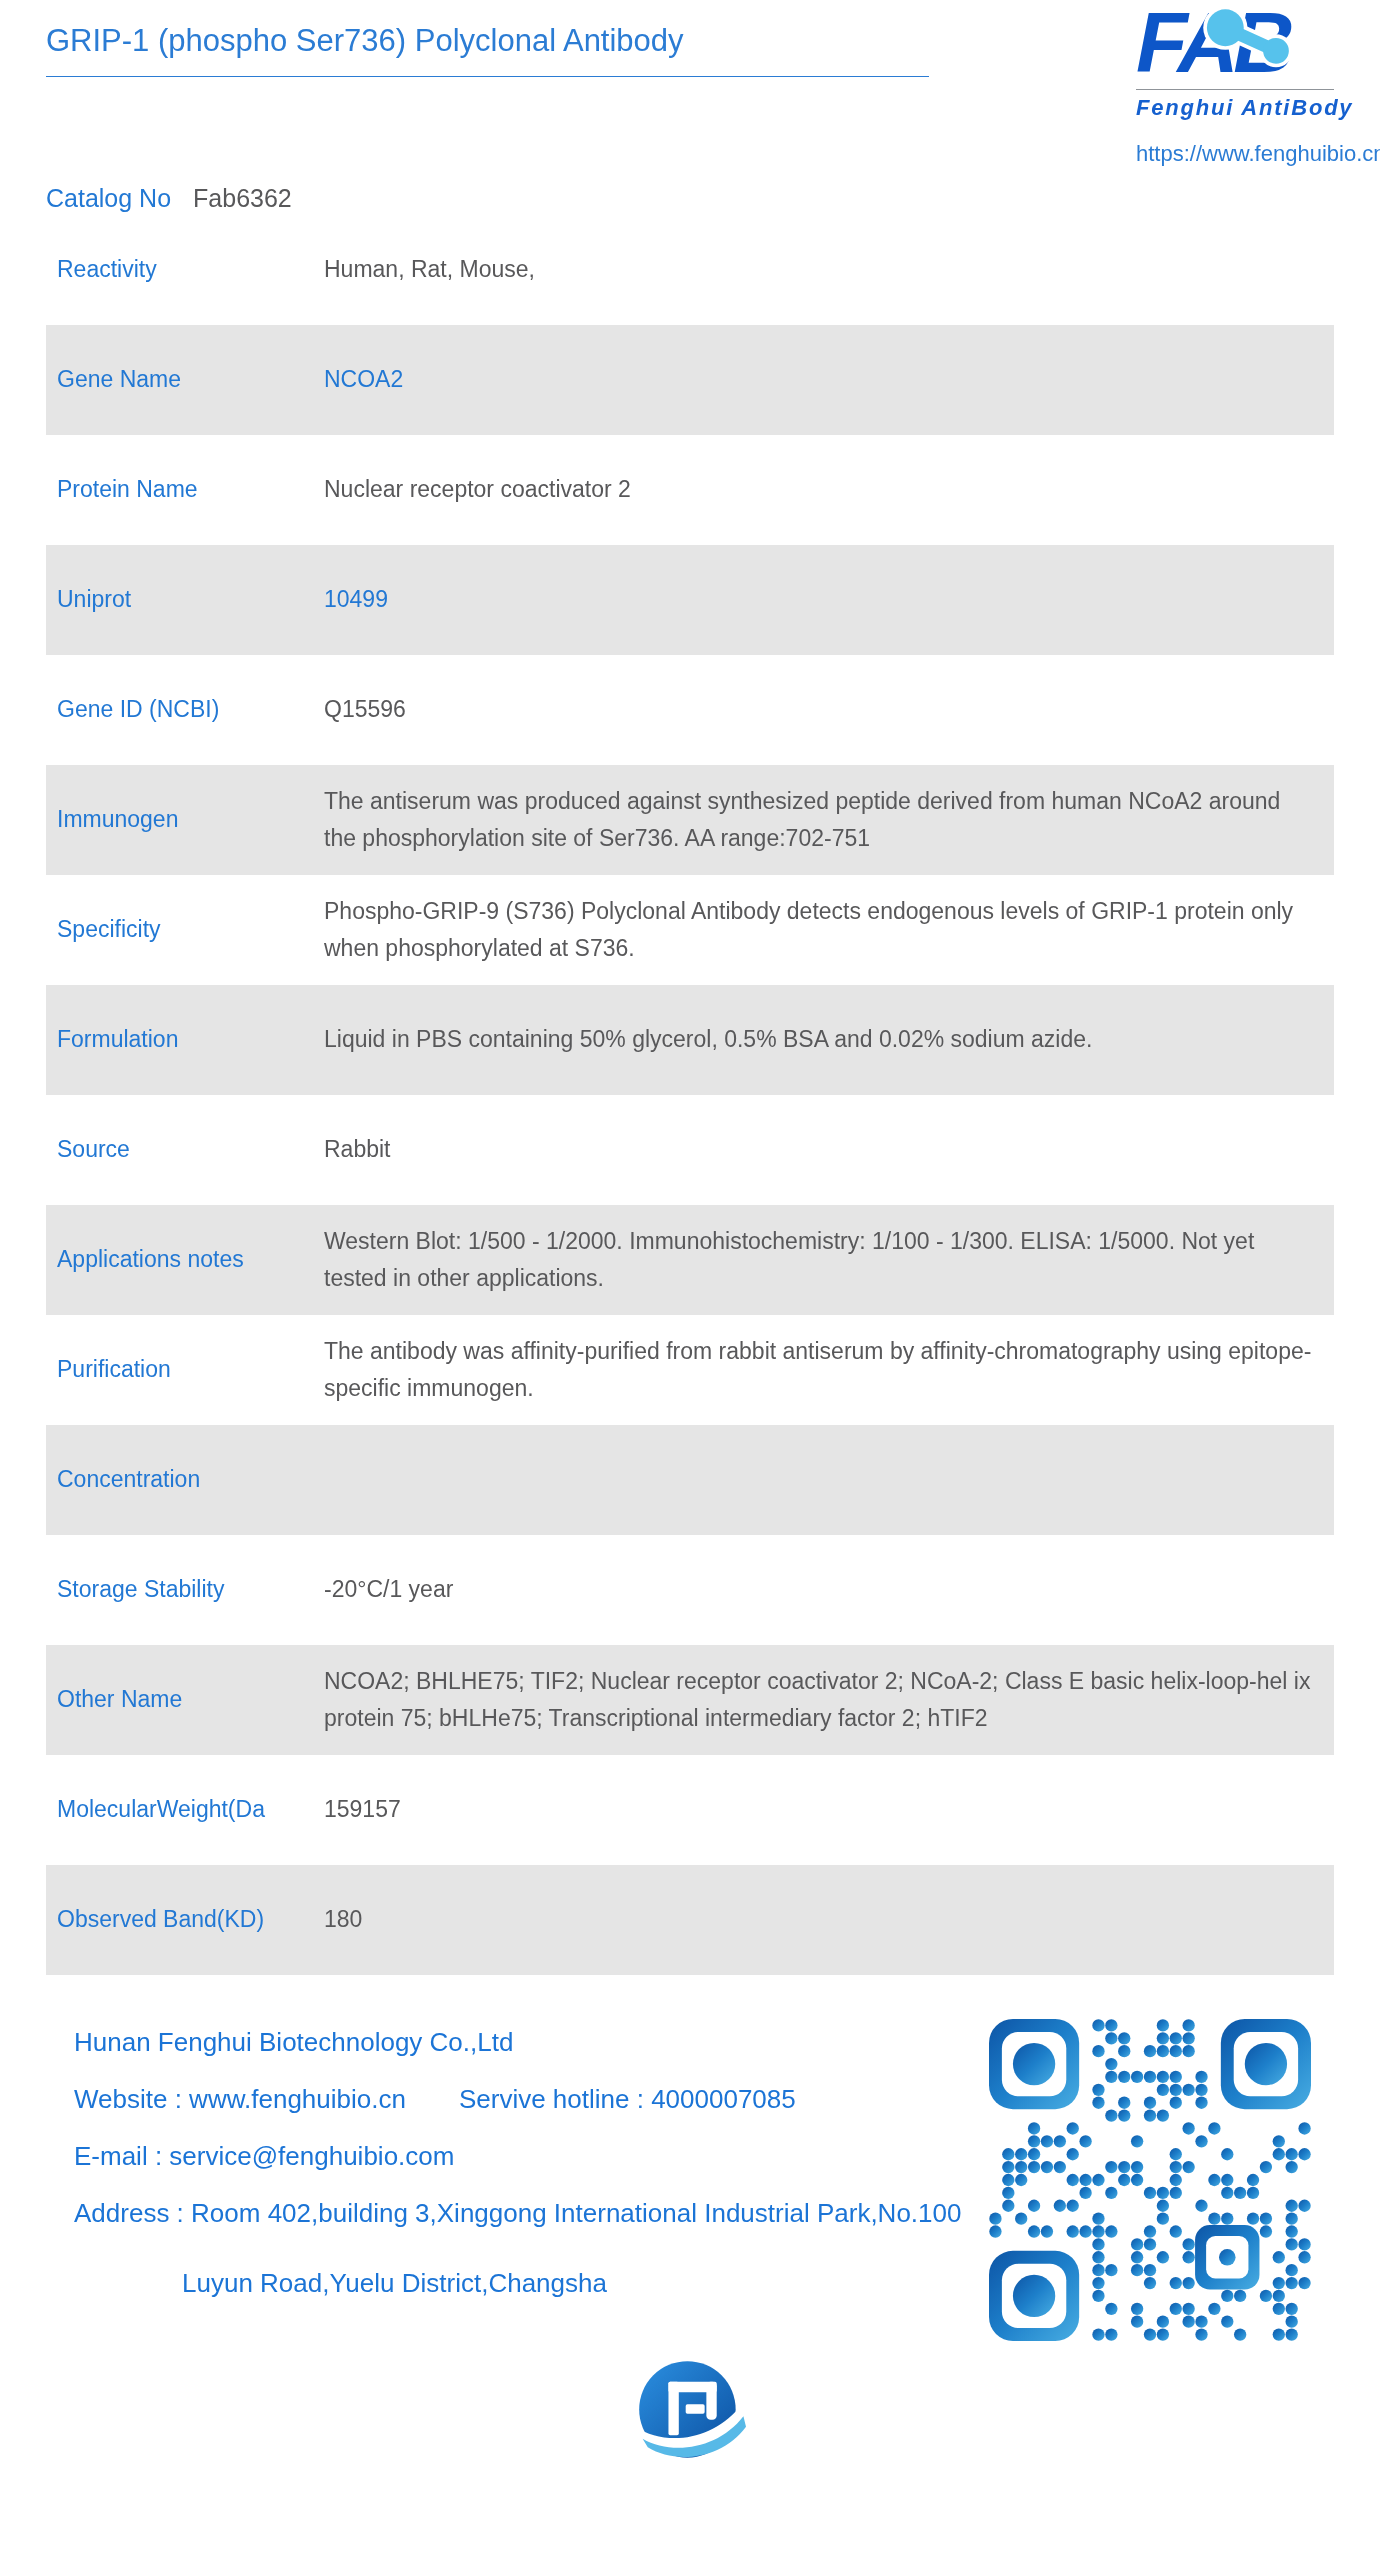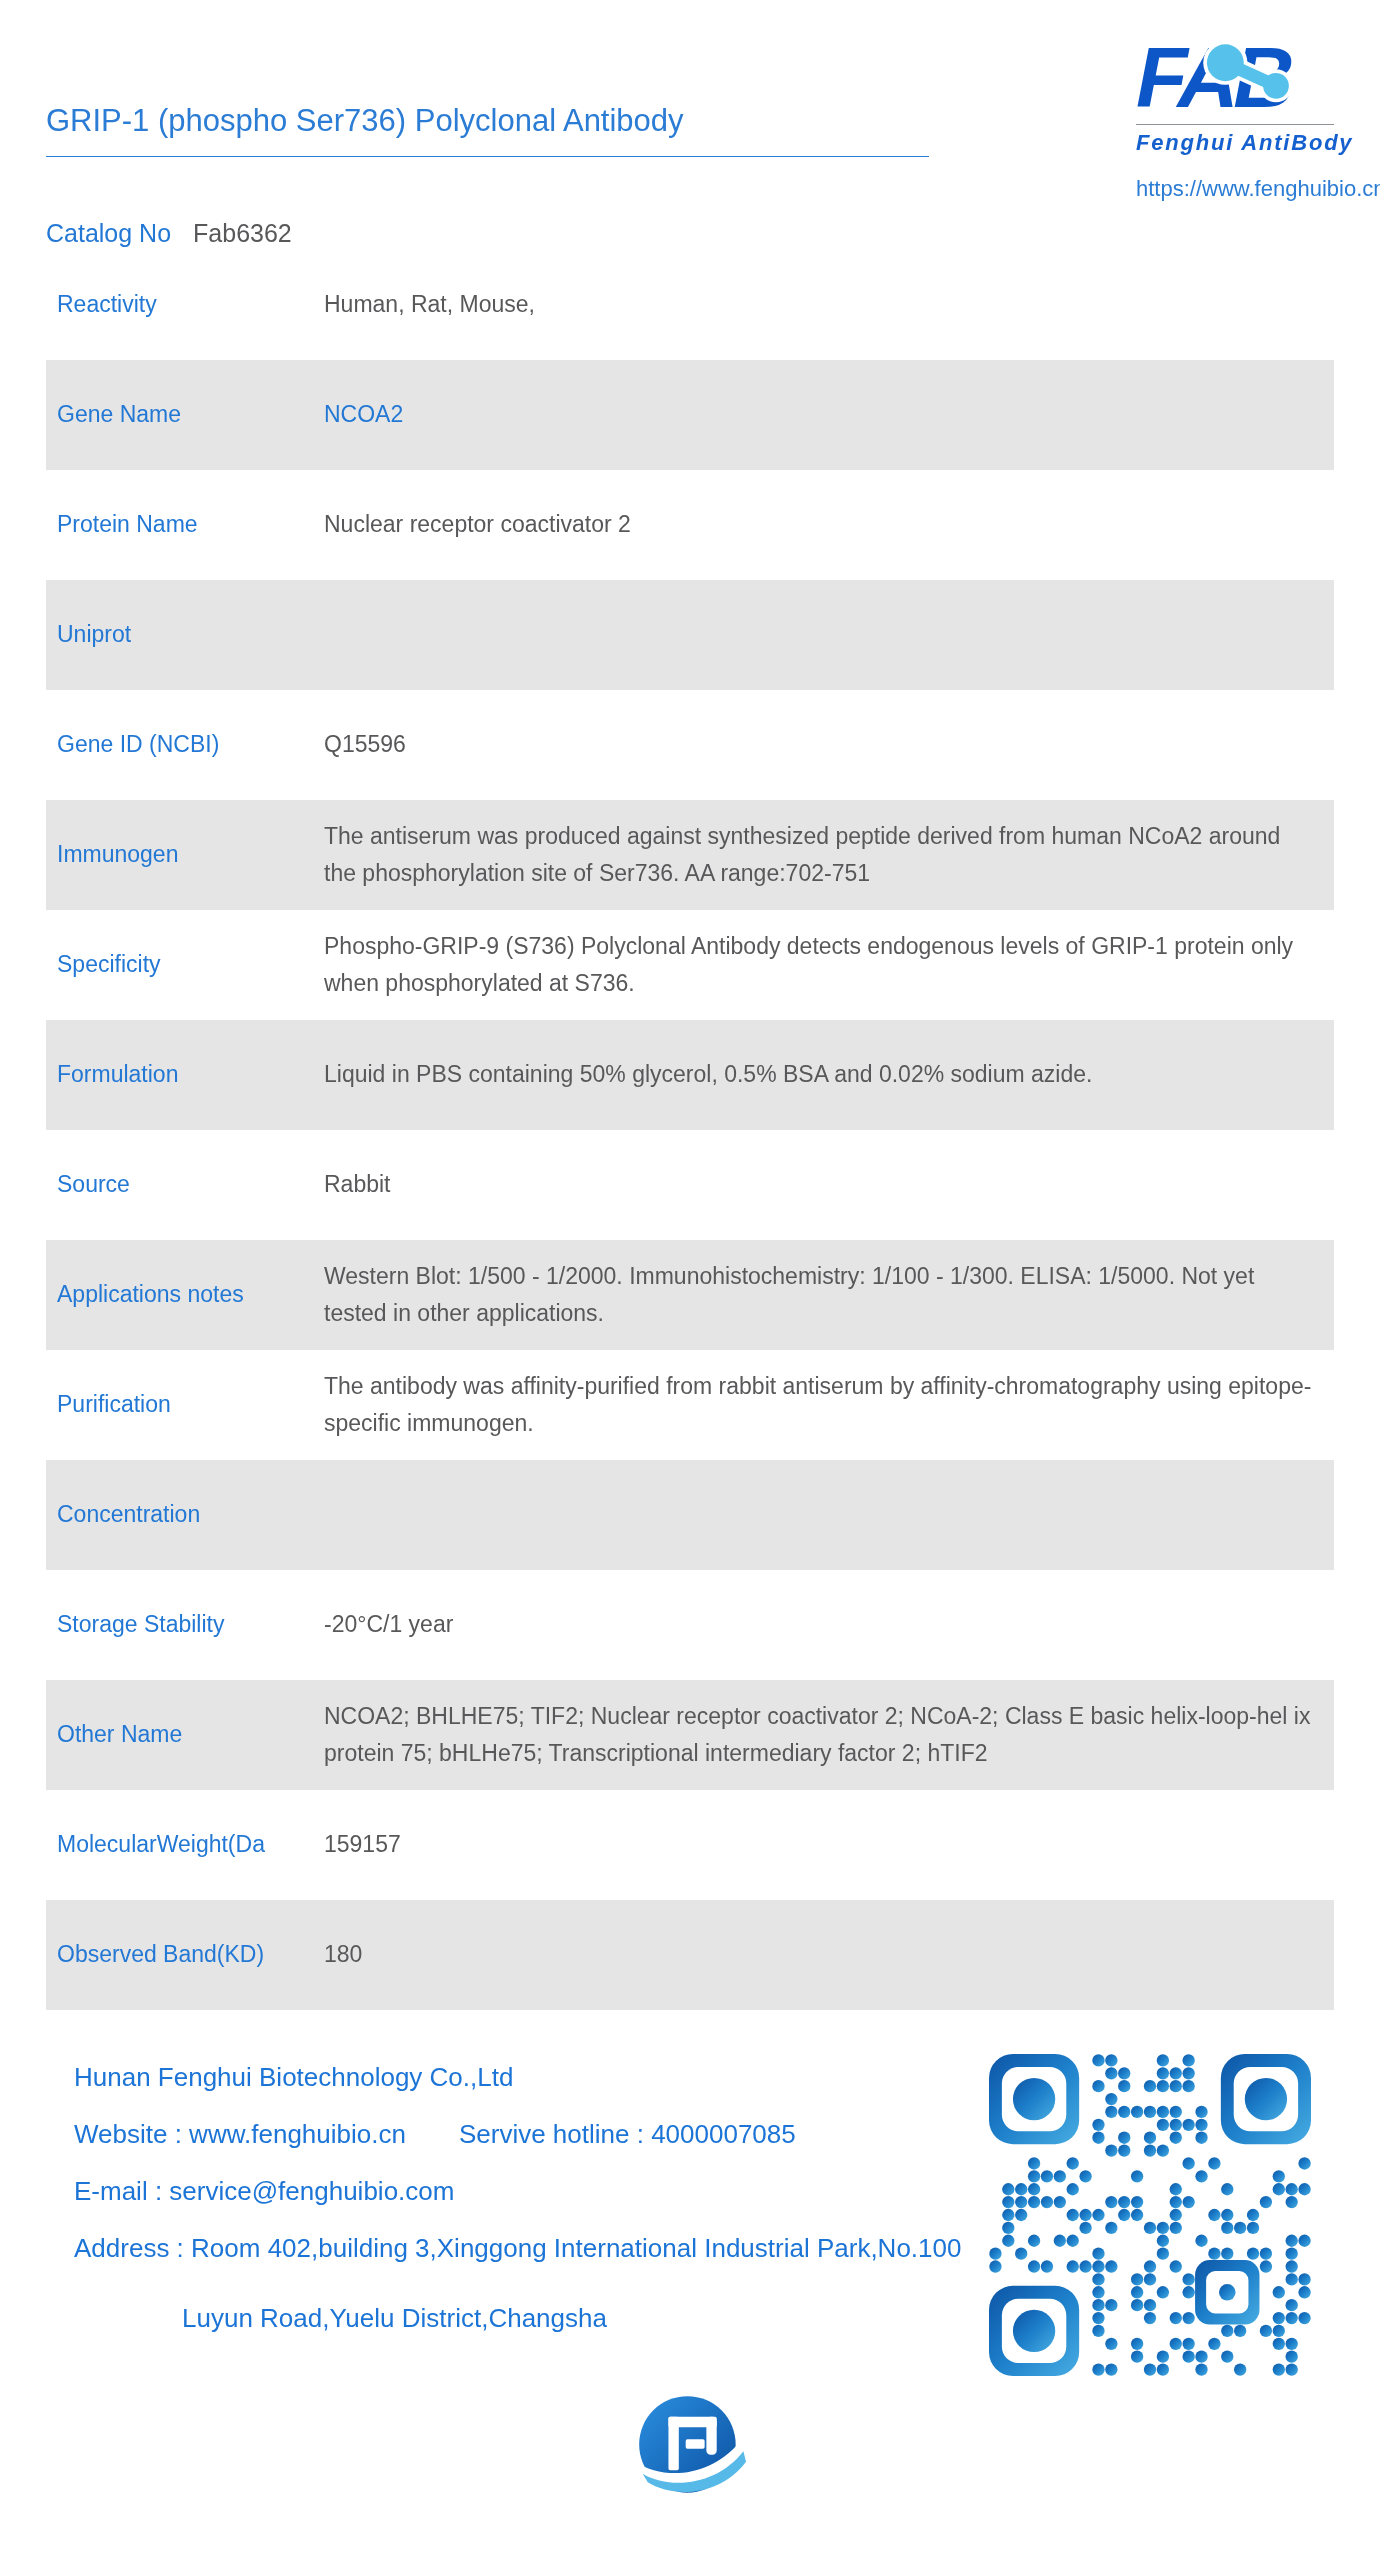--- a/index.html
+++ b/index.html
@@ -2,21 +2,21 @@
 <html style="font-size:14.7px"><head>
 <meta charset="utf-8">
 <style>
   html,body{margin:0;padding:0;background:#ffffff;}
   body{width:1380px;height:2576px;overflow:hidden;
        font-family:"Liberation Sans","DejaVu Sans",sans-serif;
        -webkit-font-smoothing:antialiased;}
   .page{position:relative;width:1380px;height:2576px;padding:0 46px;box-sizing:border-box;}
 
   
-  header{display:flex;justify-content:space-between;align-items:center;padding-top:35px;}
+  header{display:flex;justify-content:space-between;align-items:flex-start;}
   .title-block{width:883px;}
   h1{margin:22px 0 0 0;font-size:31px;font-weight:400;color:#2b7cd4;
      padding-bottom:16.6px;border-bottom:1.8px solid #2b7cd4;line-height:37px;}
   .brand{width:198px;display:flex;flex-direction:column;align-items:flex-start;}
   .brand svg{display:block;}
   .brand-divider{width:100%;border-top:1.8px solid #8f9499;margin:3.7px 0 5.5px 0;}
   .brand-name{font-size:22px;font-weight:bold;font-style:italic;letter-spacing:1.8px;
               color:#1560cf;white-space:nowrap;}
   .brand-url{font-size:22px;color:#2b7cd4;margin-top:20px;text-decoration:none;white-space:nowrap;}
 
@@ -95,20 +95,21 @@
       <div class="cell-value link-blue">NCOA2</div>
     </div>
 
     <div class="row">
       <div class="cell-label">Protein Name</div>
       <div class="cell-value">Nuclear receptor coactivator 2</div>
     </div>
 
     <div class="row alt">
       <div class="cell-label">Uniprot</div>
+      <div class="cell-value link-blue">10499</div>
     </div>
 
     <div class="row">
       <div class="cell-label">Gene ID (NCBI)</div>
       <div class="cell-value">Q15596</div>
     </div>
 
     <div class="row alt">
       <div class="cell-label">Immunogen</div>
       <div class="cell-value">The antiserum was produced against synthesized peptide derived from human NCoA2 around the phosphorylation site of Ser736. AA range:702-751</div>

